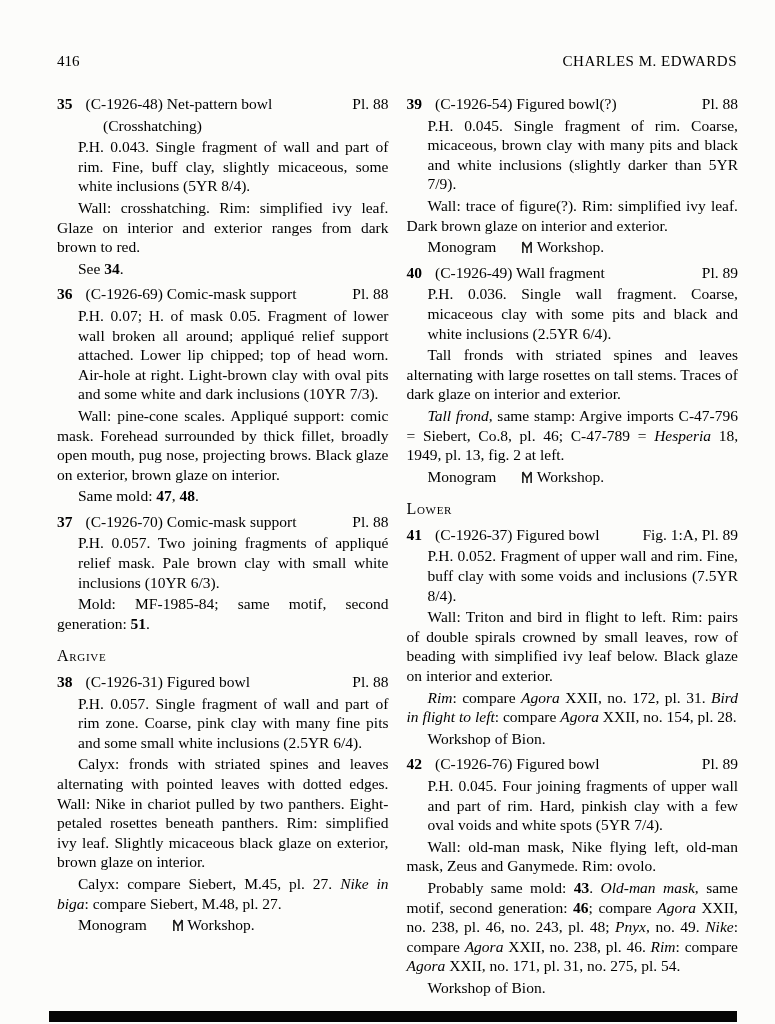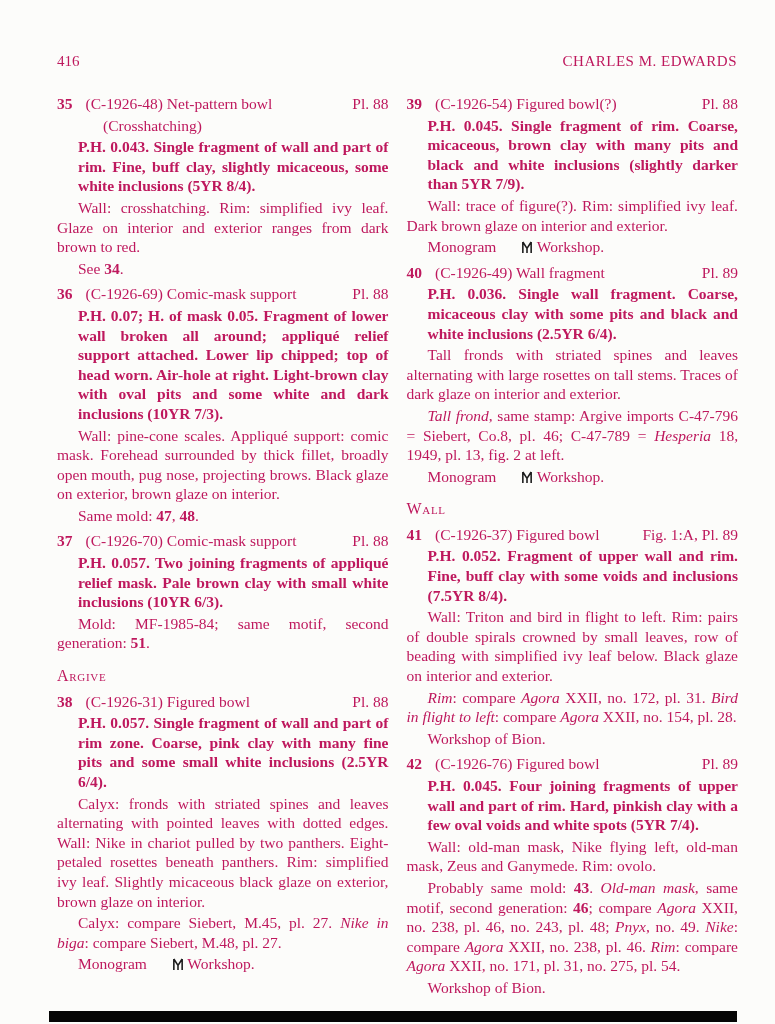--- a/index.html
+++ b/index.html
@@ -1,29 +1,29 @@
 <!DOCTYPE html>
 <html><head>
 <meta charset="utf-8">
 <style>
   html,body{margin:0;padding:0;background:#e8e8e8;}
   .page{position:relative;width:775px;height:1024px;background:#fcfcfa;
-        font-family:"Liberation Serif",serif;color:#be185d;overflow:hidden;margin:0 auto;}
+        font-family:"Liberation Serif",serif;color:#000000;overflow:hidden;margin:0 auto;}
   .header{position:absolute;top:53px;left:57px;right:38px;height:20px;font-size:15px;}
   .pagenum{position:absolute;left:0;top:0;}
   .runhead{position:absolute;left:0;right:0;top:0;text-align:right;letter-spacing:.5px;}
   .content{position:absolute;top:88px;left:57px;right:37px;display:flex;gap:18px;align-items:flex-start;}
   .col{flex:1;min-width:0;font-size:15.5px;line-height:19.6px;text-align:justify;}
   .entry{margin-top:6px;}
   .entry-head{display:flex;align-items:baseline;margin:6px 0 2px;text-align:left;font-family:Liberation Serif, serif;}
   .num{font-weight:700;margin-right:13px;}
   .plate{margin-left:auto;padding-left:8px;white-space:nowrap;}
   .subtitle{margin-left:46px;text-align:left;}
   .para{margin:2px 0;}
-  .desc{margin-left:21px;font-weight:bold;}
+  .desc{margin-left:21px;}
   .ind{text-indent:21px;}
   .it{font-style:italic;}
   .bd{font-weight:700;}
   .section{font-variant:small-caps;letter-spacing:.7px;margin:13px 0 2px;font-size:16px;text-align:left;}
   .monogram{display:inline-block;}
   .monogram svg{vertical-align:-2px;}
   .scan-bar{position:absolute;left:49px;width:688px;top:1011px;height:11px;background:#060606;}
 </style>
 </head>
 <body>
@@ -99,21 +99,21 @@
             <span class="title">(C-1926-49) Wall fragment</span>
             <span class="plate">Pl. 89</span>
           </div>
           <p class="para desc"><span>P.H. 0.036. Single wall fragment. Coarse, micaceous clay with some pits and black and white inclusions (2.5YR 6/4).</span></p>
           <p class="para ind"><span>Tall fronds with striated spines and leaves alternating with large rosettes on tall stems. Traces of dark glaze on interior and exterior.</span></p>
           <p class="para ind"><span class="it">Tall frond</span><span>, same stamp: Argive imports C-47-796 = Siebert, Co.8, pl. 46; C-47-789 = </span><span class="it">Hesperia</span><span> 18, 1949, pl. 13, fig. 2 at left.</span></p>
           <p class="para ind"><span>Monogram </span><span class="monogram"><svg viewBox="0 0 13 14" width="12" height="13" xmlns="http://www.w3.org/2000/svg">
                 <path d="M2 1 V13 M11 1 V13 M2 1 L6.5 8 L11 1 M6.5 8 V13" stroke="#1b1b1b" stroke-width="1.7" fill="none"></path>
               </svg></span><span> Workshop.</span></p>
         </article>
-        <div class="section">Wall</div>
+        <div class="section">Lower</div>
         <article class="entry">
           <div class="entry-head">
             <span class="num">41</span>
             <span class="title">(C-1926-37) Figured bowl</span>
             <span class="plate">Fig. 1:A, Pl. 89</span>
           </div>
           <p class="para desc"><span>P.H. 0.052. Fragment of upper wall and rim. Fine, buff clay with some voids and inclusions (7.5YR 8/4).</span></p>
           <p class="para ind"><span>Wall: Triton and bird in flight to left. Rim: pairs of double spirals crowned by small leaves, row of beading with simplified ivy leaf below. Black glaze on interior and exterior.</span></p>
           <p class="para ind"><span class="it">Rim</span><span>: compare </span><span class="it">Agora</span><span> XXII, no. 172, pl. 31. </span><span class="it">Bird in flight to left</span><span>: compare </span><span class="it">Agora</span><span> XXII, no. 154, pl. 28.</span></p>
           <p class="para ind"><span>Workshop of Bion.</span></p>

